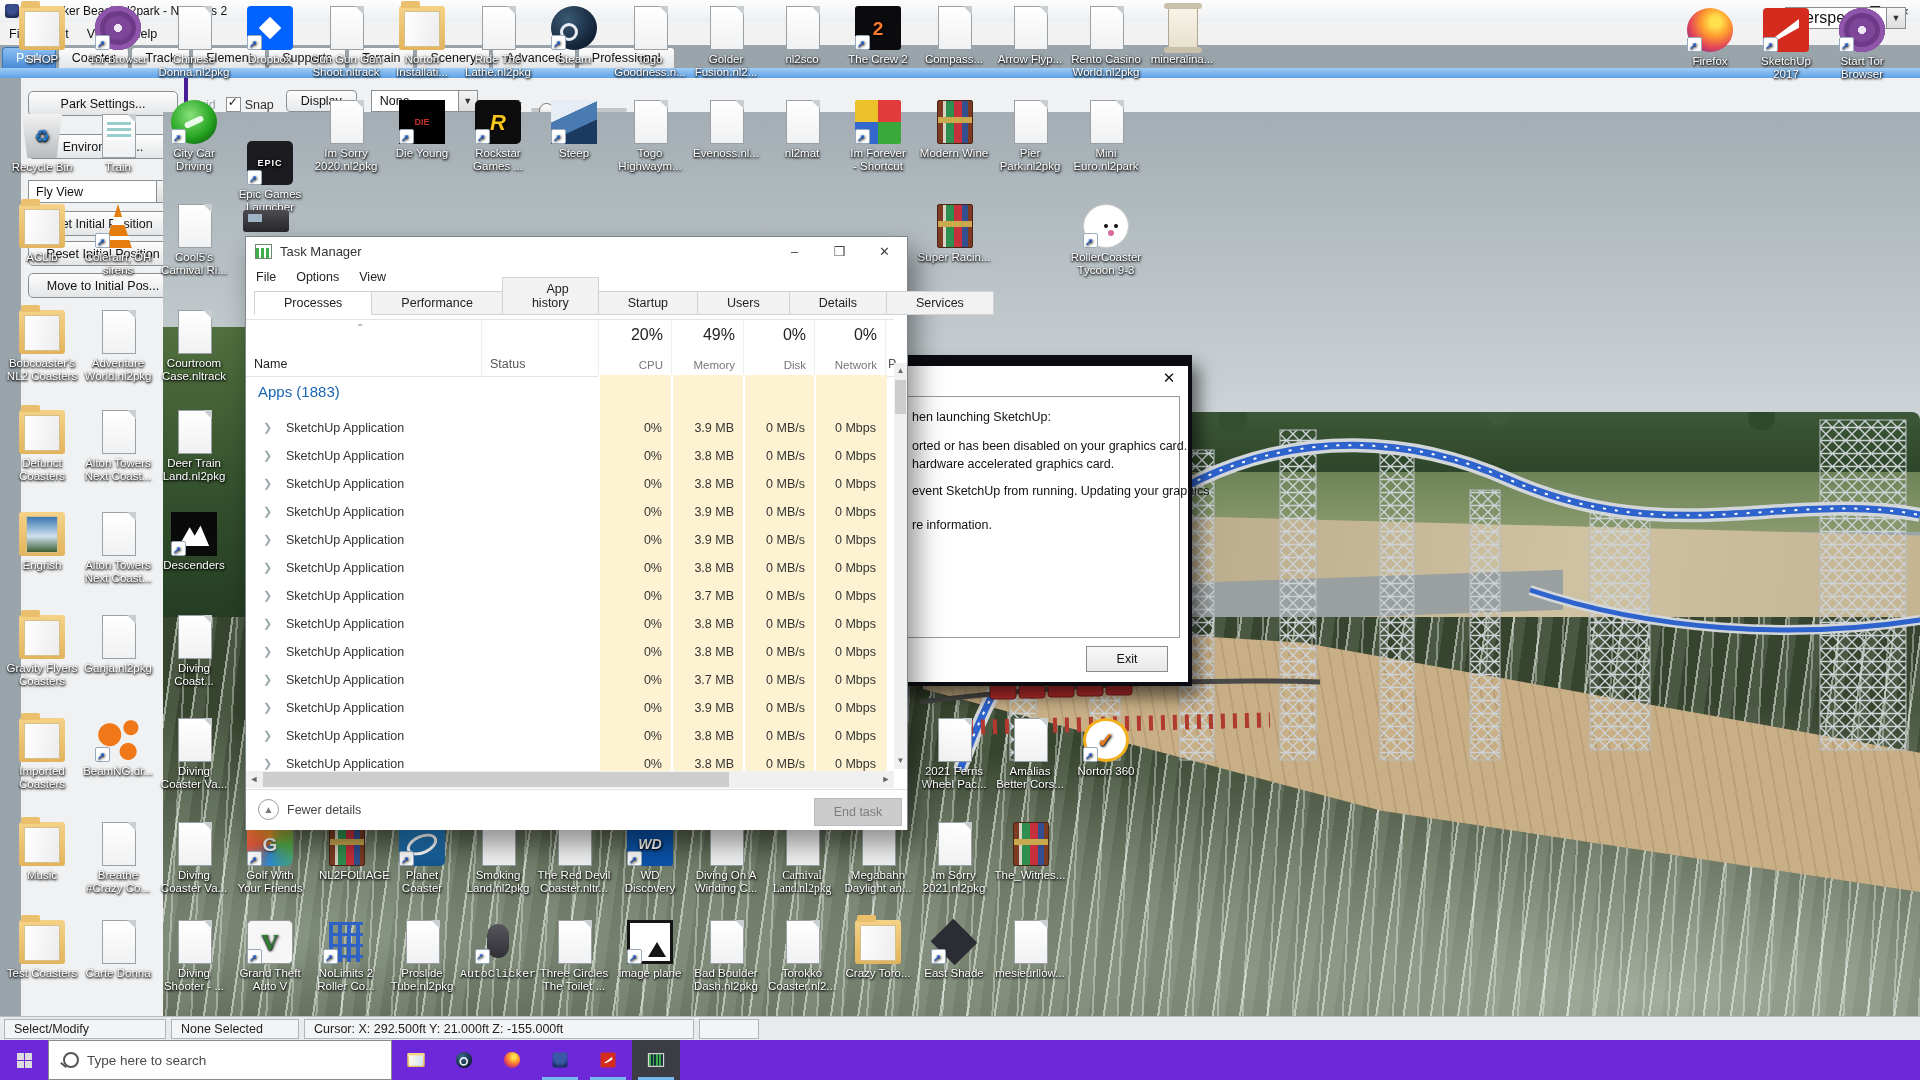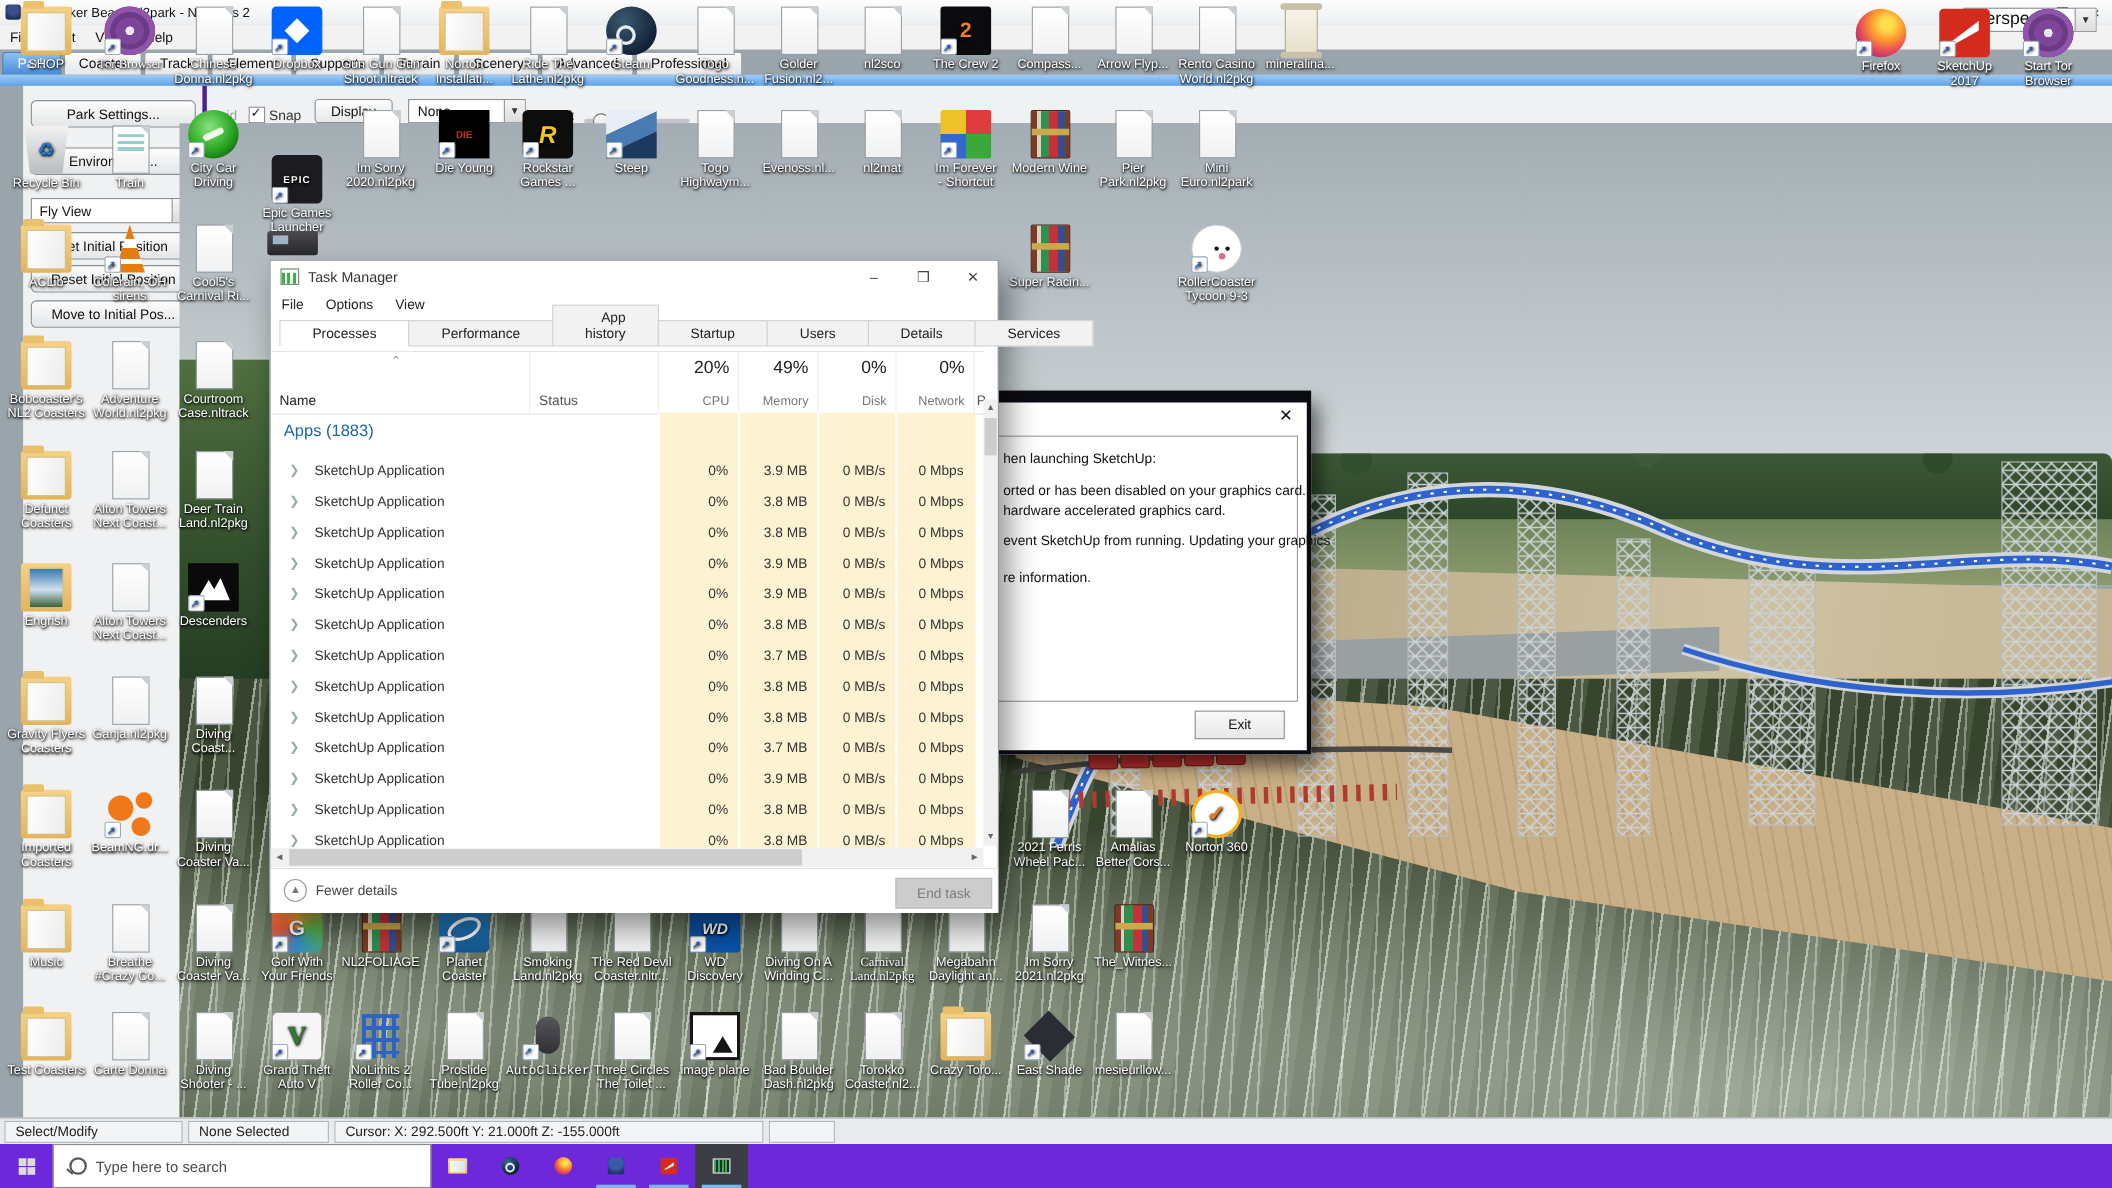--- a/index.html
+++ b/index.html
@@ -449,21 +449,21 @@
       <div class="dicon" style="left: 986px; top: 718px;"><div class="ig t-doc"><div class="base"></div></div><div class="dlabel">Amalias
 Better Cors...</div></div>
       <div class="dicon" style="left: 1062px; top: 718px;"><div class="ig t-norton sc"><div class="base"></div></div><div class="dlabel">Norton 360</div></div>
       <div class="dicon" style="left: -2px; top: 822px;"><div class="ig t-folder"><div class="base"></div></div><div class="dlabel">Music</div></div>
       <div class="dicon" style="left: 74px; top: 822px;"><div class="ig t-doc"><div class="base"></div></div><div class="dlabel">Breathe
 #Crazy Co...</div></div>
       <div class="dicon" style="left: 150px; top: 822px;"><div class="ig t-doc"><div class="base"></div></div><div class="dlabel">Diving
 Coaster Va...</div></div>
       <div class="dicon" style="left: 226px; top: 822px;"><div class="ig t-golf sc"><div class="base"></div></div><div class="dlabel">Golf With
 Your Friends</div></div>
-      <div class="dicon" style="left: 302px; top: 822px;"><div class="ig t-rar"><div class="base"></div></div><div class="dlabel">NL2FOLIAGE</div></div>
+      <div class="dicon" style="left: 302px; top: 822px; text-align: right;"><div class="ig t-rar"><div class="base"></div></div><div class="dlabel">NL2FOLIAGE</div></div>
       <div class="dicon" style="left: 378px; top: 822px;"><div class="ig t-planet sc"><div class="base"></div></div><div class="dlabel">Planet
 Coaster</div></div>
       <div class="dicon" style="left: 454px; top: 822px;"><div class="ig t-doc"><div class="base"></div></div><div class="dlabel">Smoking
 Land.nl2pkg</div></div>
       <div class="dicon" style="left: 530px; top: 822px;"><div class="ig t-doc"><div class="base"></div></div><div class="dlabel">The Red Devil
 Coaster.nltr...</div></div>
       <div class="dicon" style="left: 606px; top: 822px;"><div class="ig t-wd sc"><div class="base"></div></div><div class="dlabel">WD
 Discovery</div></div>
       <div class="dicon" style="left: 682px; top: 822px;"><div class="ig t-doc"><div class="base"></div></div><div class="dlabel">Diving On A
 Winding C...</div></div>

